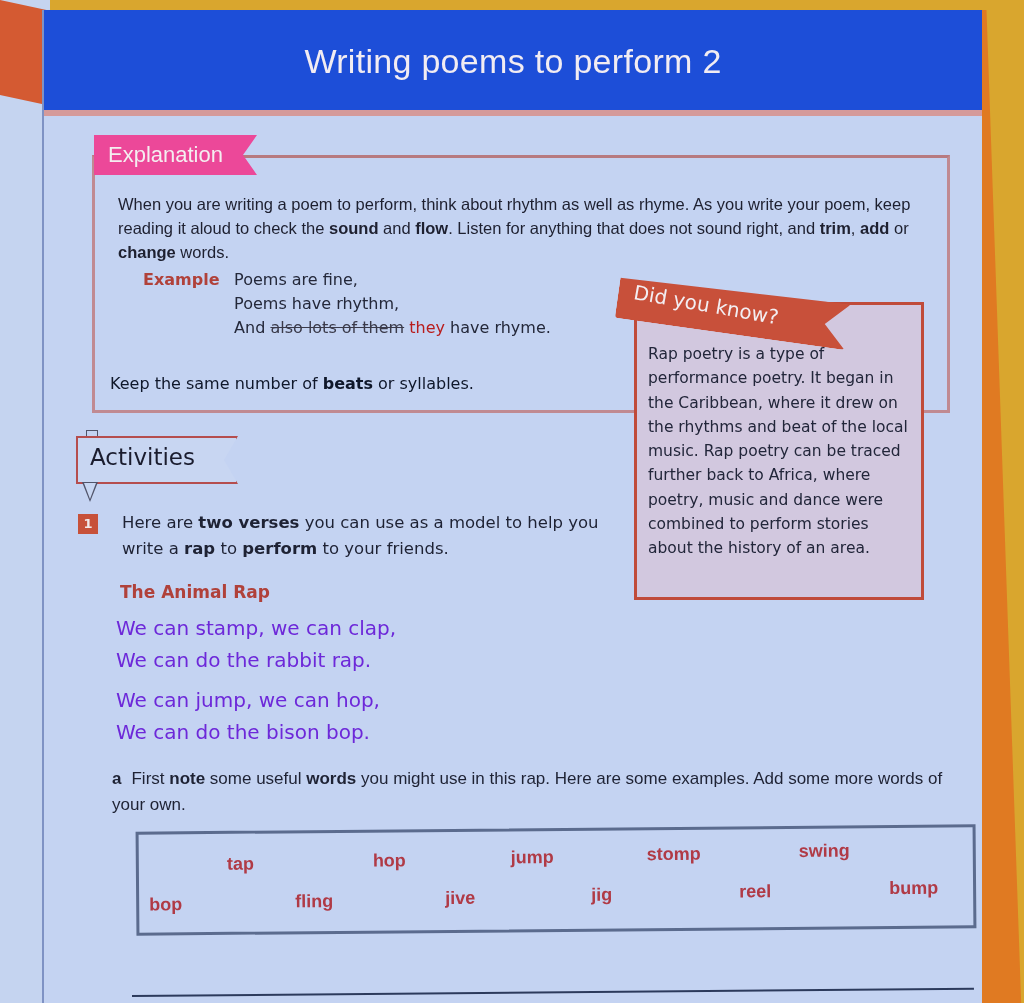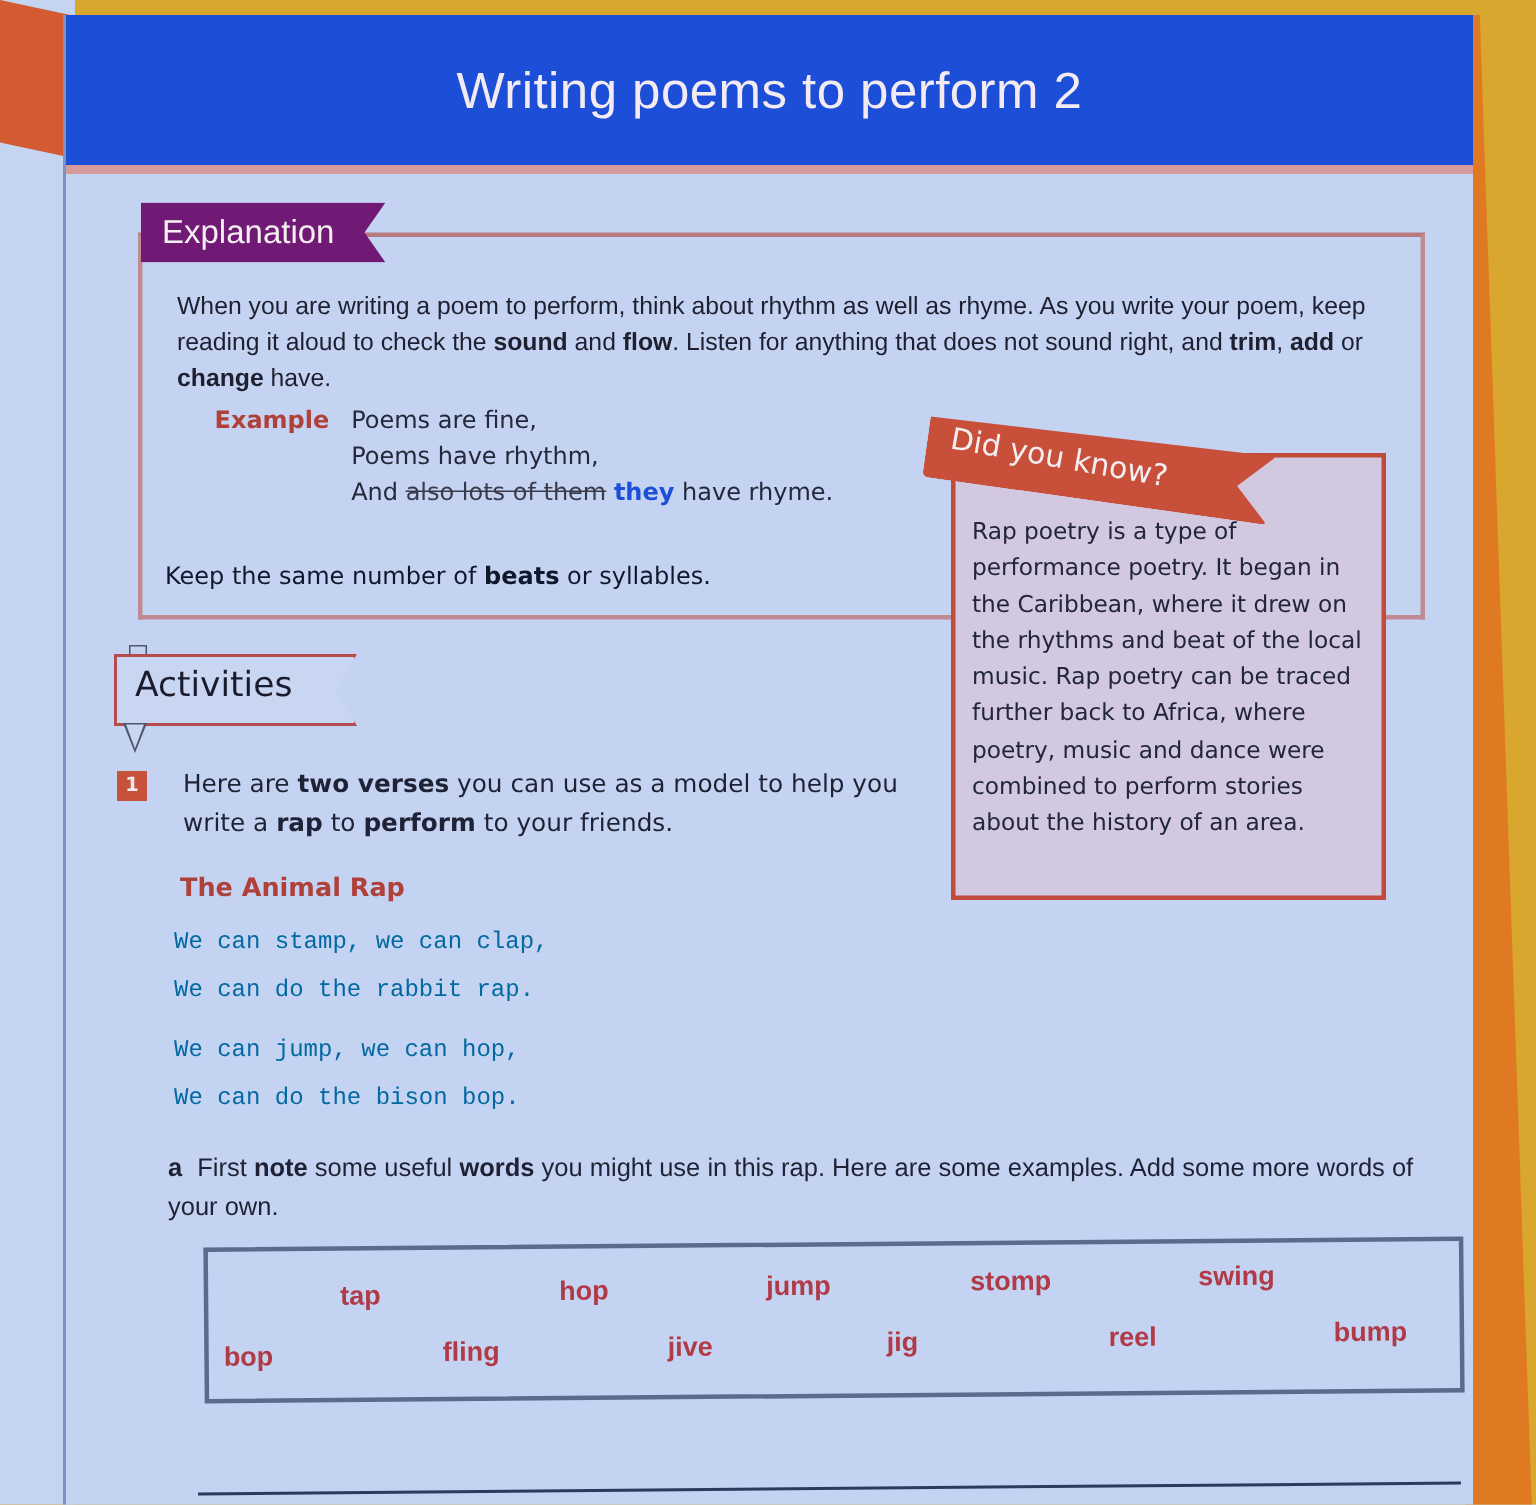--- a/index.html
+++ b/index.html
@@ -25,34 +25,34 @@
     position:absolute; left:0; right:0; top:32px; text-align:center;
     font-family:"Liberation Sans", sans-serif;
     color:#f2ecf2; font-size:34px; letter-spacing:0.3px;
   }
   .expl-box {
     position:absolute; left:48px; top:145px; width:852px; height:252px;
     border:3px solid #c08a92; border-top:3px solid #b77a80;
   }
   .expl-tag {
     position:absolute; left:50px; top:125px; height:40px; padding:0 34px 0 14px;
-    background:#701a75; color:#f4eef0;
+    background:#ec4899; color:#f4eef0;
     font-family:"Liberation Sans", sans-serif; font-size:22px; line-height:40px;
     clip-path:polygon(0 0,100% 0,calc(100% - 14px) 50%,100% 100%,0 100%);
   }
   .expl-text {
     position:absolute; left:74px; top:182px; width:810px;
     font-family:"Liberation Sans", sans-serif; font-size:16.5px; line-height:24px; color:#1e2030;
   }
   b { font-weight:bold; }
   .example { position:absolute; left:70px; top:258px; font-size:16px; line-height:24px; color:#24283a; }
   .example .label { color:#b0413a; font-weight:bold; display:inline-block; width:86px; vertical-align:top;margin-left:29px; }
   .example .lines { display:inline-block; vertical-align:top; }
   .strike { text-decoration:line-through; color:#3a3a4a;margin-top:23px; }
-  .red { color:#1d4ed8; font-weight:bold; }
+  .red { color:#b91c1c; font-weight:normal; }
   .keep { position:absolute; left:66px; top:364px; font-size:16px; color:#0f172a; }
 
   .dyk-box {
     position:absolute; left:590px; top:292px; width:284px; height:292px;
     background:#d2c8df; border:3px solid #c04b3a;
   }
   .dyk-banner {
     position:absolute; left:574px; top:262px; width:232px; height:46px;
     background:#c8503a;
     transform:rotate(8deg); transform-origin:left center;
@@ -71,21 +71,21 @@
     clip-path:polygon(0 0,100% 0,calc(100% - 14px) 50%,100% 100%,0 100%);
   }
   .act-label { position:absolute; left:46px; top:434px; font-size:23px; color:#1a1c2e; }
   .pencil-top { position:absolute; left:42px; top:420px; width:10px; height:8px; border:1px solid #50546a; border-bottom:none; }
   .pencil-bot { position:absolute; left:38px; top:472px; width:0; height:0; border-left:8px solid transparent; border-right:8px solid transparent; border-top:20px solid #50546a; }
   .pencil-bot::after { content:""; position:absolute; left:-6px; top:-19px; border-left:6px solid transparent; border-right:6px solid transparent; border-top:16px solid #c8d6f2; }
 
   .num-badge { position:absolute; left:34px; top:504px; width:20px; height:20px; background:#c7513a; color:#f1e9ea; font-size:13px; text-align:center; line-height:20px; font-weight:bold; }
   .act1-text { position:absolute; left:78px; top:500px; width:480px; font-size:16.5px; line-height:26px; color:#1e2234; }
   .rap-title { position:absolute; left:76px; top:572px; color:#b0413a; font-weight:bold; font-size:17px; }
-  .rap-lines { position:absolute; left:72px; top:602px; font-size:16px; line-height:32px; color:#0369a1;font-family:Liberation Mono, monospace; }
+  .rap-lines { position:absolute; left:72px; top:602px; font-size:20px; line-height:32px; color:#6d28d9; }
   .rap-lines .gap { height:8px; }
 
   .a-item { position:absolute; left:68px; top:756px; width:860px; font-family:"Liberation Sans", sans-serif; font-size:17px; line-height:26px; color:#1e2234; }
   .a-item .letter { font-weight:bold; margin-right:10px; }
   .word-box {
     position:absolute; left:92px; top:818px; width:834px; height:98px;
     border:3px solid #5b6b8e; transform:rotate(-0.5deg);
   }
   .word { position:absolute; color:#b03a46; font-weight:bold; font-family:"Liberation Sans", sans-serif; font-size:18px; }
   .answer-line { position:absolute; left:88px; top:985px; width:842px; height:2px; background:#2c3a5c; transform:rotate(-0.5deg); transform-origin:left; }
@@ -99,21 +99,21 @@
 <div class="book-edge"></div>
 
 <div class="page">
   <div class="header">
     <div class="title">Writing poems to perform 2</div>
   </div>
 
   <div class="expl-box"></div>
   <div class="expl-tag">Explanation</div>
   <div class="expl-text">
-    <span>When you are writing a poem to perform, think about rhythm as well as rhyme. As you write your poem, keep reading it aloud to check the </span><b>sound</b><span> and </span><b>flow</b><span>. Listen for anything that does not sound right, and </span><b>trim</b><span>, </span><b>add</b><span> or </span><b>change</b><span> have.</span>
+    <span>When you are writing a poem to perform, think about rhythm as well as rhyme. As you write your poem, keep reading it aloud to check the </span><b>sound</b><span> and </span><b>flow</b><span>. Listen for anything that does not sound right, and </span><b>trim</b><span>, </span><b>add</b><span> or </span><b>change</b><span> words.</span>
   </div>
   <div class="example">
     <span class="label">Example</span>
     <span class="lines">
       <div>Poems are fine,</div>
       <div>Poems have rhythm,</div>
       <div><span>And </span><span class="strike">also lots of them</span> <span class="red">they</span><span> have rhyme.</span></div>
     </span>
   </div>
   <div class="keep"><span>Keep the same number of </span><b>beats</b><span> or syllables.</span></div>

